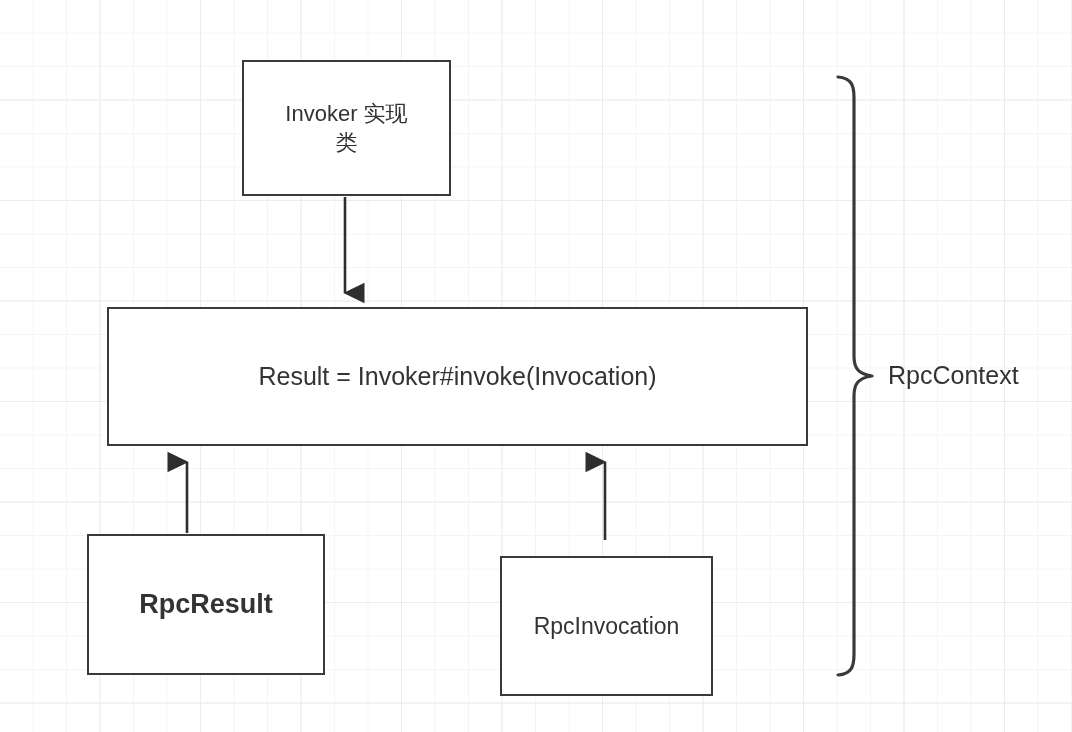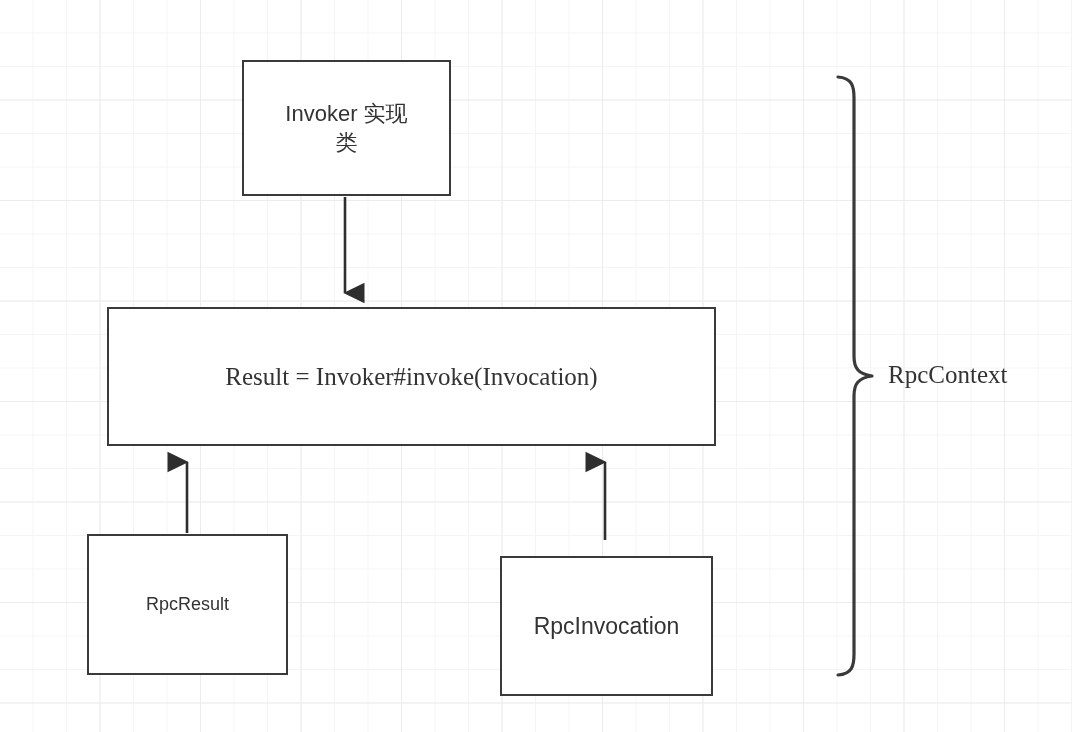--- a/index.html
+++ b/index.html
@@ -50,32 +50,32 @@
     left: 242px;
     top: 60px;
     width: 209px;
     height: 136px;
     font-size: 22px;
   }
 
   #node-invoke-expression {
     left: 107px;
     top: 307px;
-    width: 609px;
+    width: 701px;
     height: 139px;
     font-size: 25px;
-    font-family: Liberation Serif, serif;
   }
 
   #node-rpc-result {
     left: 87px;
     top: 534px;
-    width: 201px;
+    width: 238px;
     height: 141px;
-    font-size: 18px;
+    font-size: 27px;
+    font-weight: bold;
   }
 
   #node-rpc-invocation {
     left: 500px;
     top: 556px;
     width: 213px;
     height: 140px;
     font-size: 23px;
   }
 
@@ -88,21 +88,20 @@
     pointer-events: none;
   }
 
   .brace-label {
     position: absolute;
     left: 888px;
     top: 361px;
     font-size: 25px;
     color: #333333;
     white-space: nowrap;
-    font-family: Liberation Serif, serif;
   }
 </style>
 </head>
 <body>
 
 <div id="canvas">
 
   <svg class="edge-layer" viewBox="0 0 1072 732" xmlns="http://www.w3.org/2000/svg">
     <defs>
       <marker id="arrow-down" markerWidth="9" markerHeight="9" refX="4.5" refY="8" orient="auto" markerUnits="strokeWidth">

